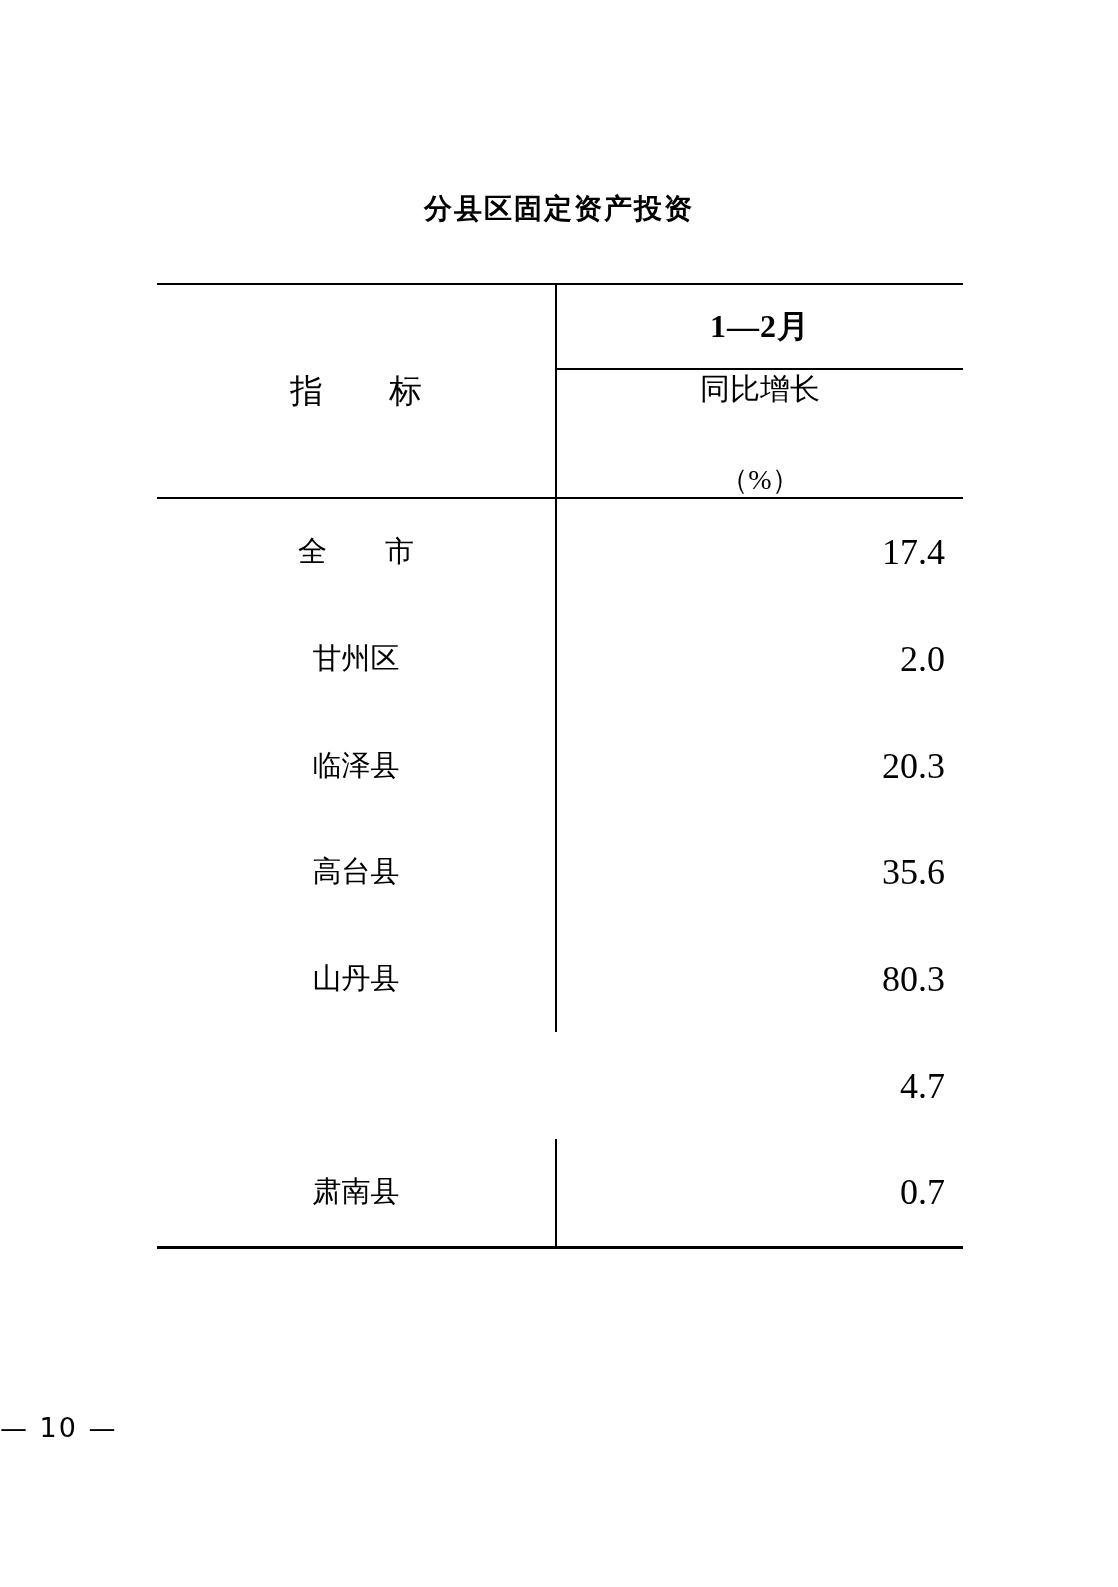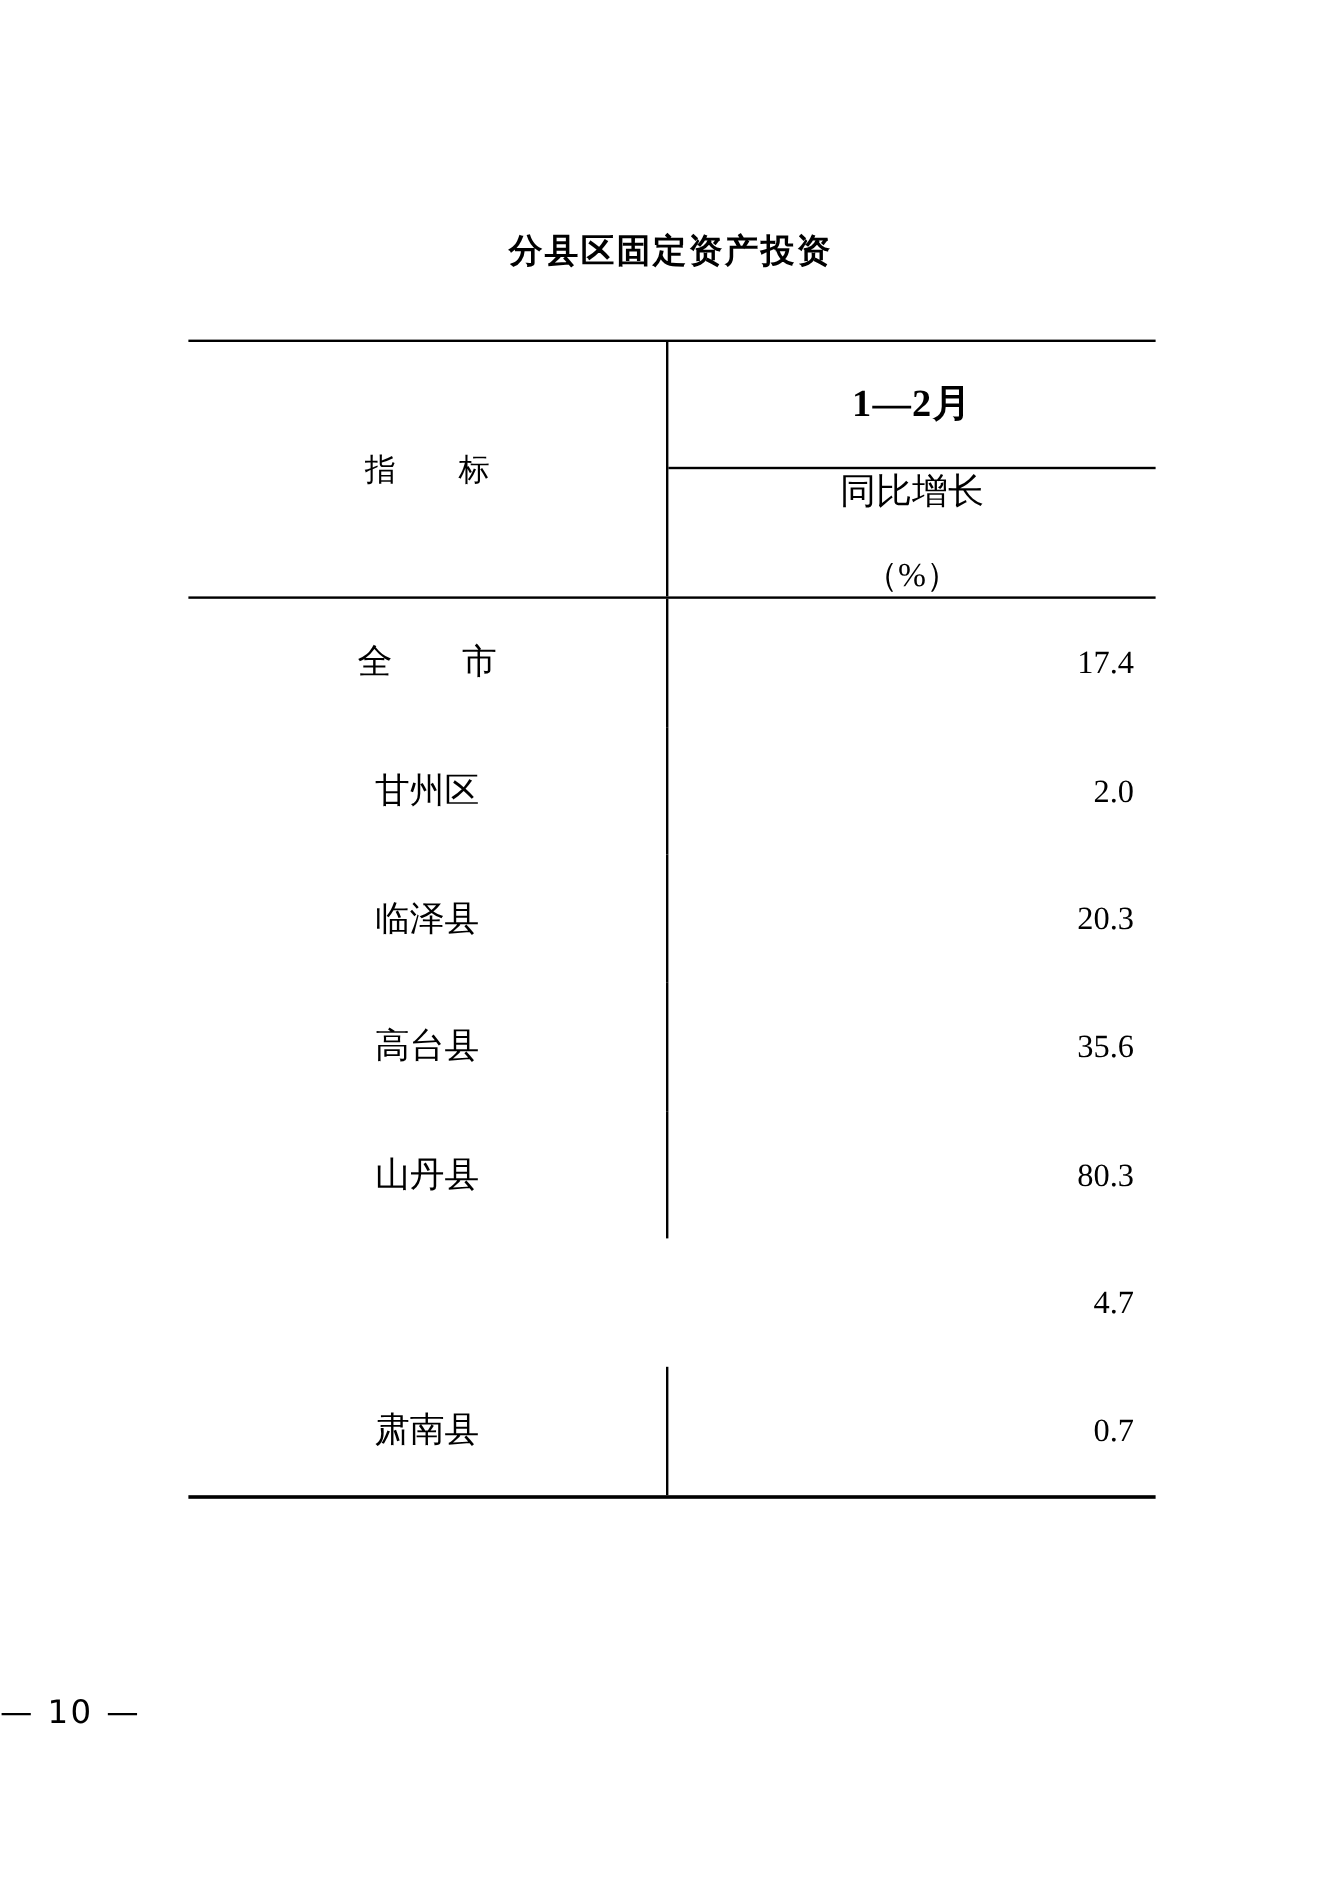--- a/index.html
+++ b/index.html
@@ -36,29 +36,29 @@
     border-top: 2px solid #000;
     border-bottom: 2px solid #000;
   }
   .cell-indicator {
     width: 400px;
     box-sizing: border-box;
     border-right: 2px solid #000;
     display: flex;
     align-items: center;
     justify-content: center;
-    font-size: 26px;
+    font-size: 33px;
   }
   .head-right {
     flex: 1;
     display: flex;
     flex-direction: column;
   }
   .period-cell {
-    height: 106px;
+    height: 85px;
     box-sizing: border-box;
     border-bottom: 2px solid #000;
     display: flex;
     align-items: center;
     justify-content: center;
     font-weight: bold;
     font-size: 32px;
     letter-spacing: 1px;
   }
   .metric-cell {
@@ -87,21 +87,21 @@
     justify-content: center;
     font-size: 29px;
     font-family: Liberation Mono, monospace;
   }
   .trow-value {
     flex: 1;
     display: flex;
     align-items: center;
     justify-content: flex-end;
     padding-right: 18px;
-    font-size: 27px;
+    font-size: 36px;
     margin-left: 16px;
   }
   .page-footer {
     position: absolute;
     top: 1412px;
     left: 0;
     width: 100%;
     text-align: left;
     font-family: "DejaVu Sans", "Liberation Sans", sans-serif;
     font-size: 27px;

